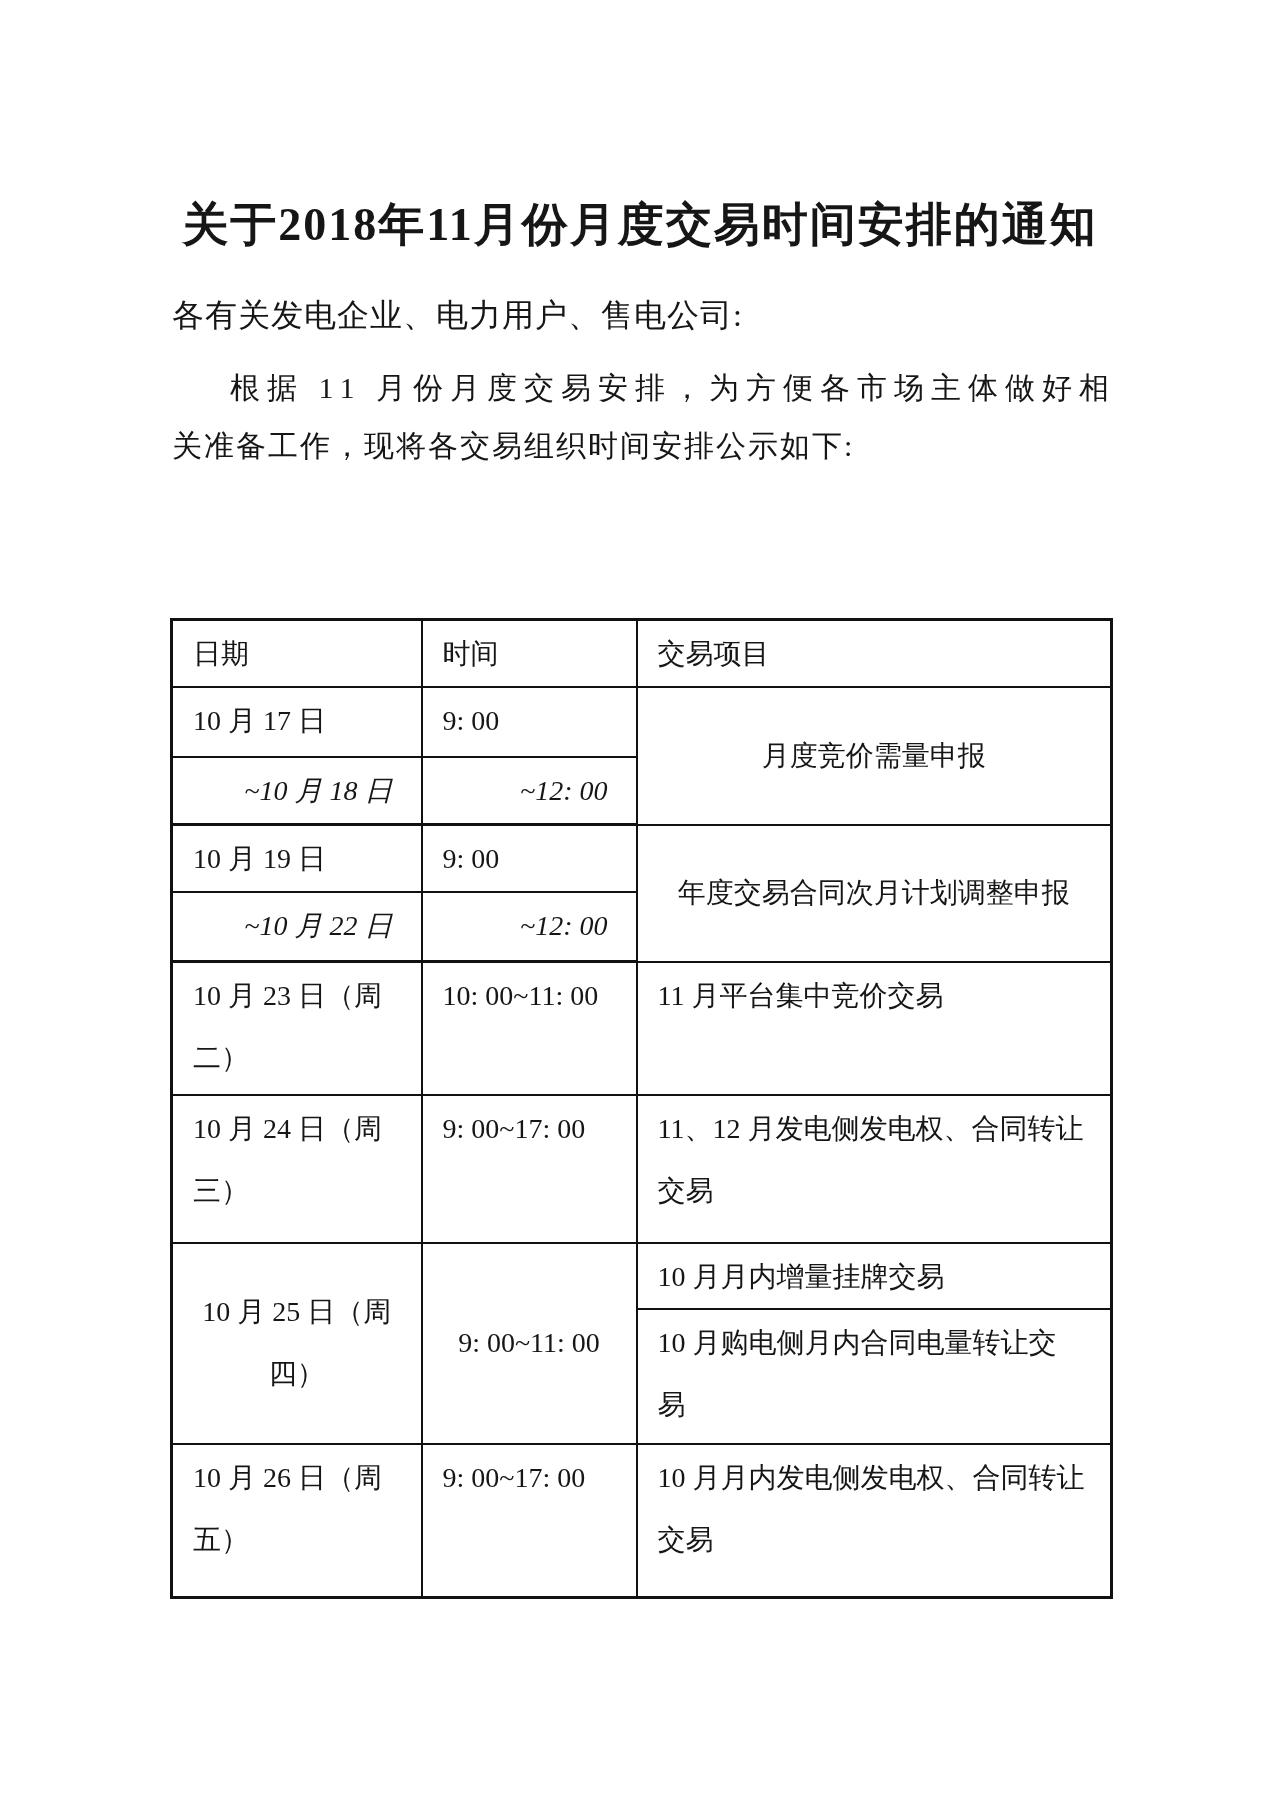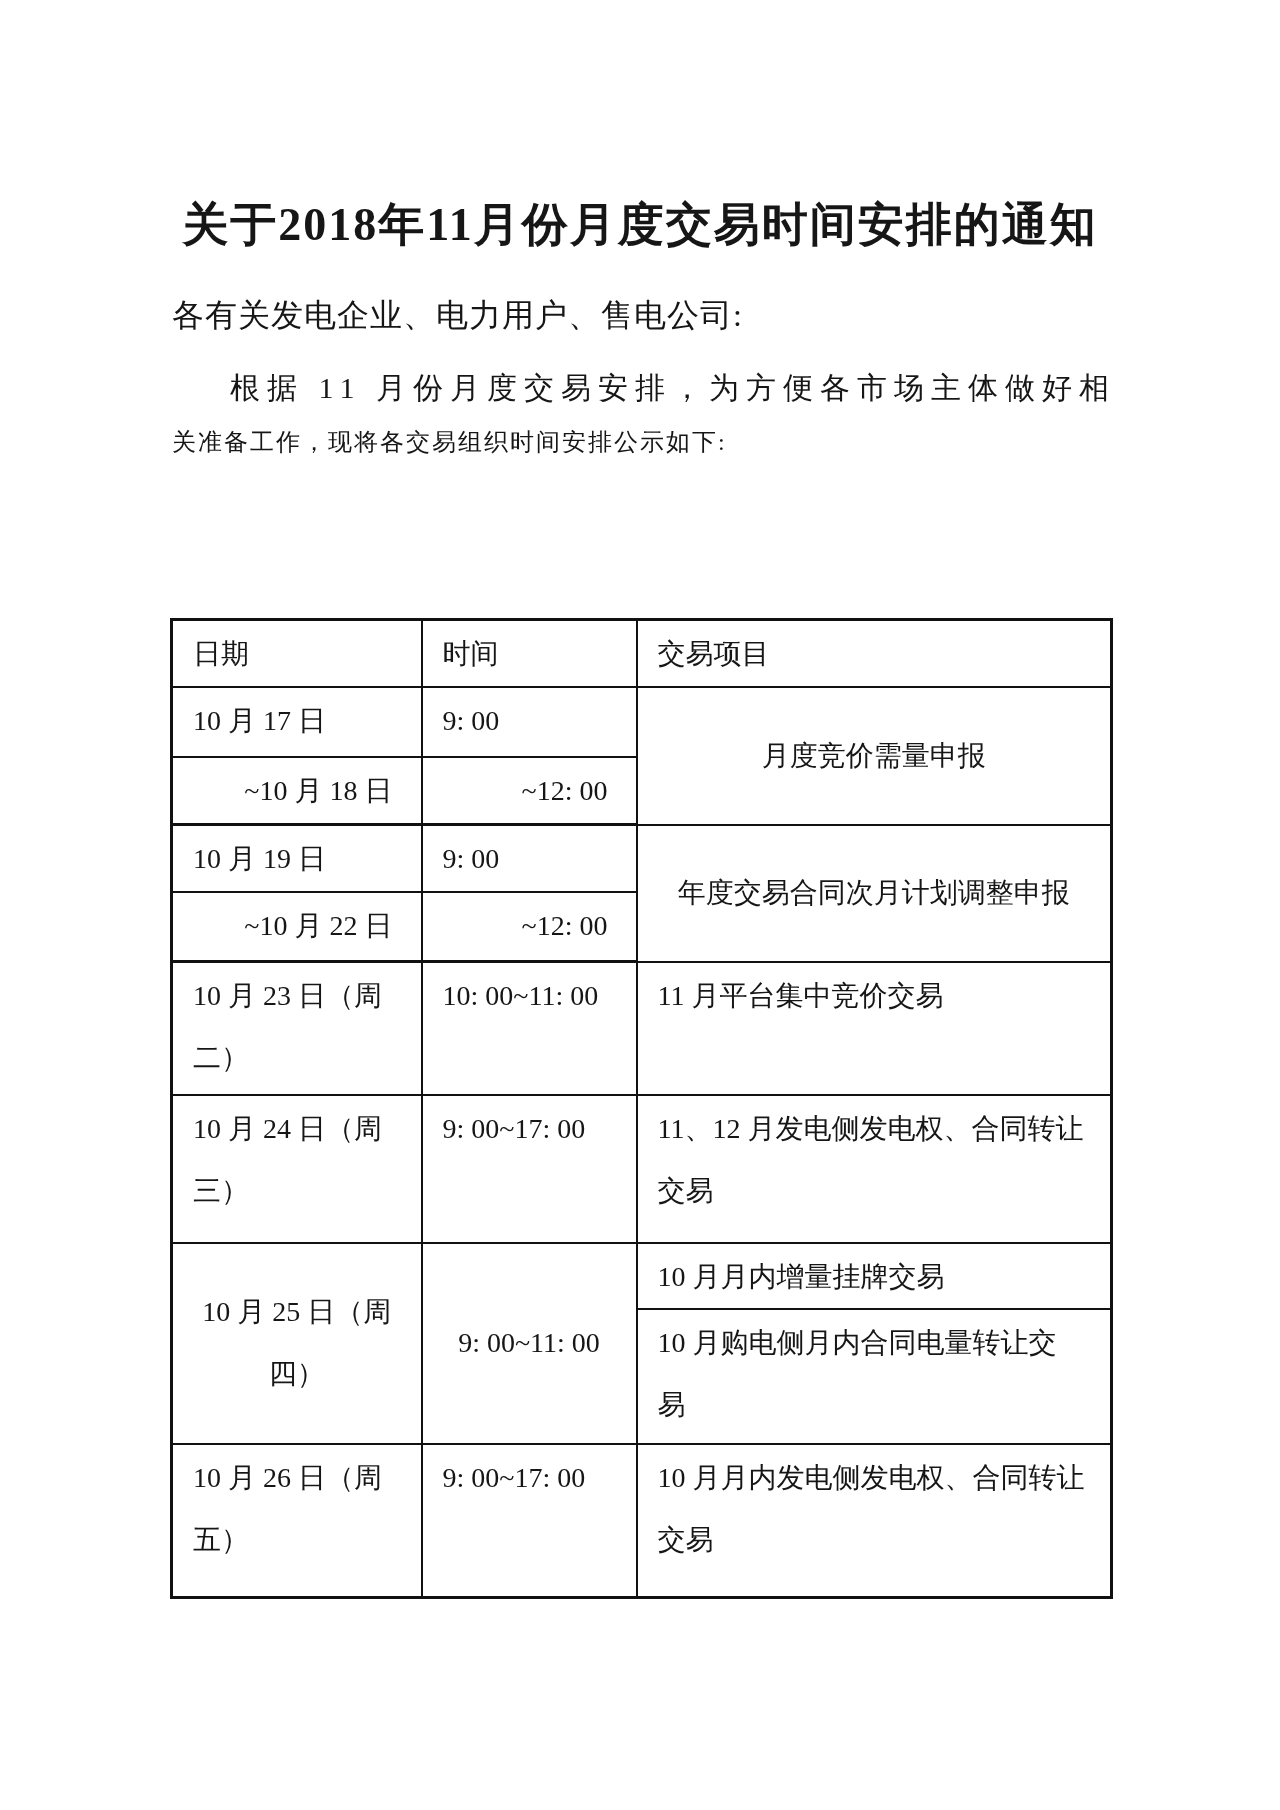--- a/index.html
+++ b/index.html
@@ -38,21 +38,21 @@
     top: 368px;
     left: 230px;
     font-size: 30px;
     letter-spacing: 7px;
     white-space: nowrap;
   }
   .para-line-2 {
     position: absolute;
     top: 426px;
     left: 172px;
-    font-size: 24px;
+    font-size: 30px;
     letter-spacing: 2px;
     white-space: nowrap;
   }
   table.schedule {
     position: absolute;
     top: 610px;
     left: 170px;
     width: 940px;
     table-layout: fixed;
     border-collapse: collapse;
@@ -62,21 +62,21 @@
   }
   table.schedule th,
   table.schedule td {
     border: 2px solid #111;
     vertical-align: top;
     line-height: 62px;
     padding: 2px 0 0 0;
     font-weight: normal;
     overflow: hidden;
   }
-  tr.group-end td { border-bottom-width: 3px; }
+  tr.group-end td { border-bottom-width: 3px; font-style: italic; }
   .al { text-align: left;  padding-left: 20px !important; }
   .ar { text-align: right; padding-right: 28px !important; }
   .ac { text-align: center; }
   .vmid { vertical-align: middle !important; padding-top: 0 !important; }
   .pre { white-space: pre-line; }
 </style>
 </head>
 <body>
 
 <div class="page-title">关于2018年11月份月度交易时间安排的通知</div>

